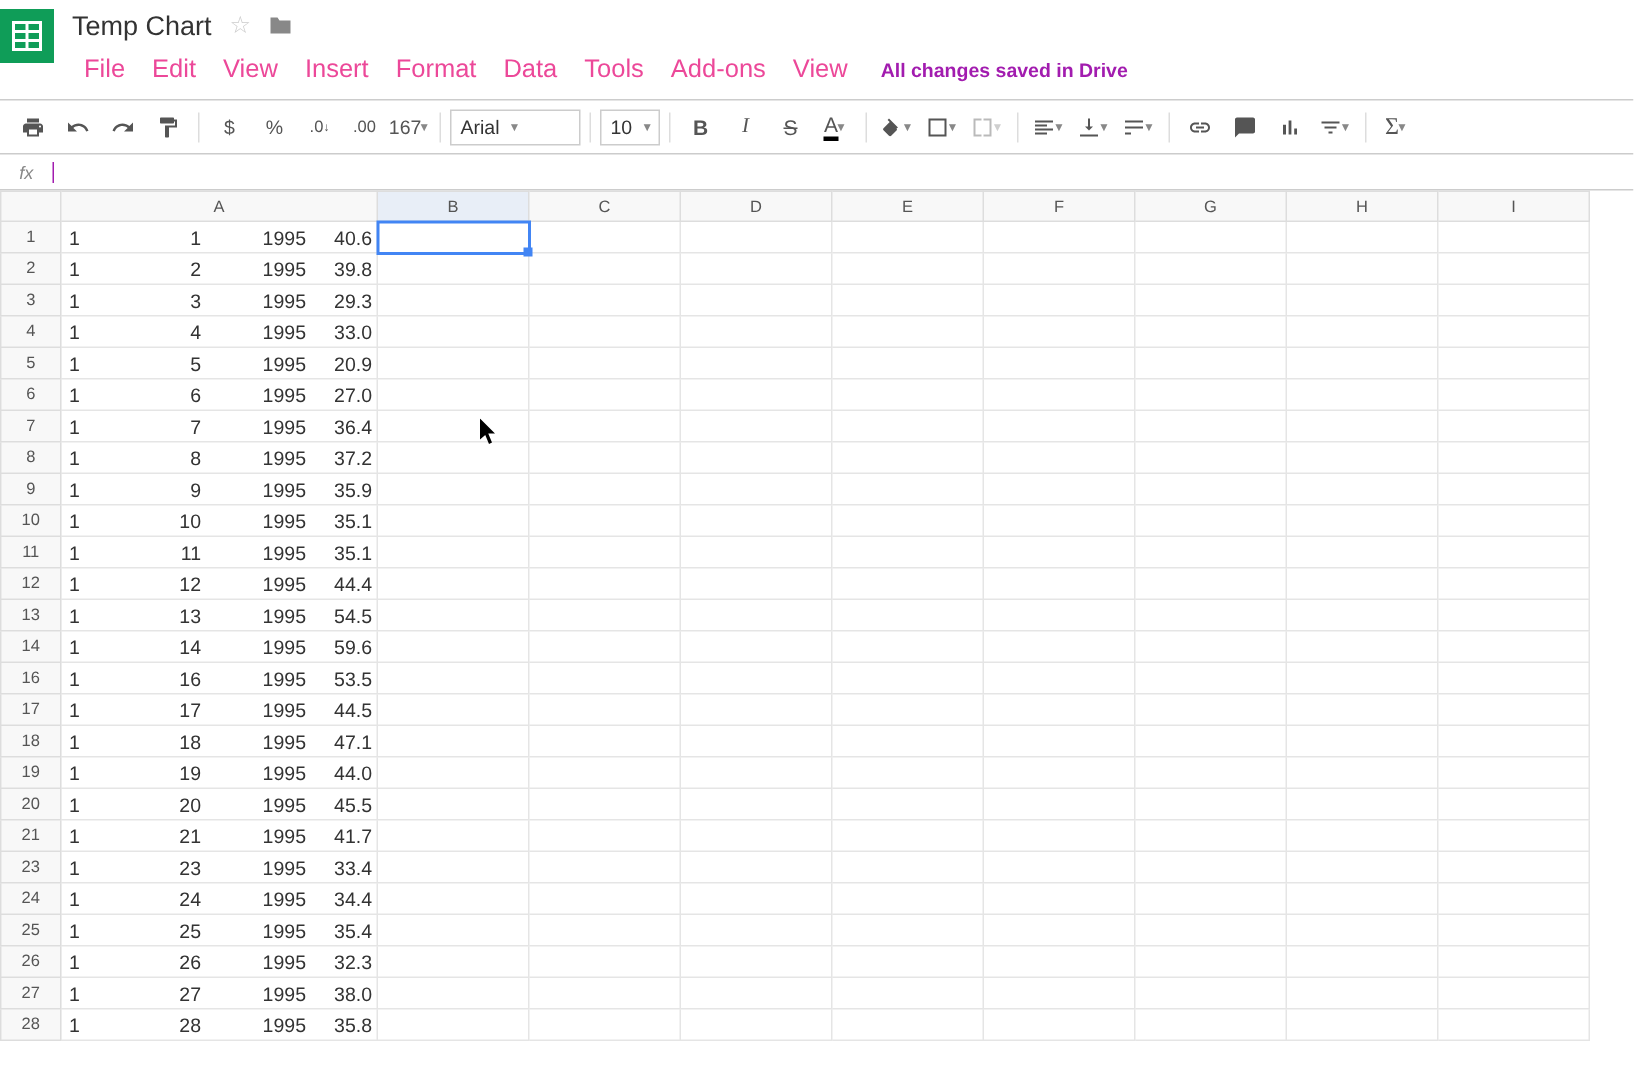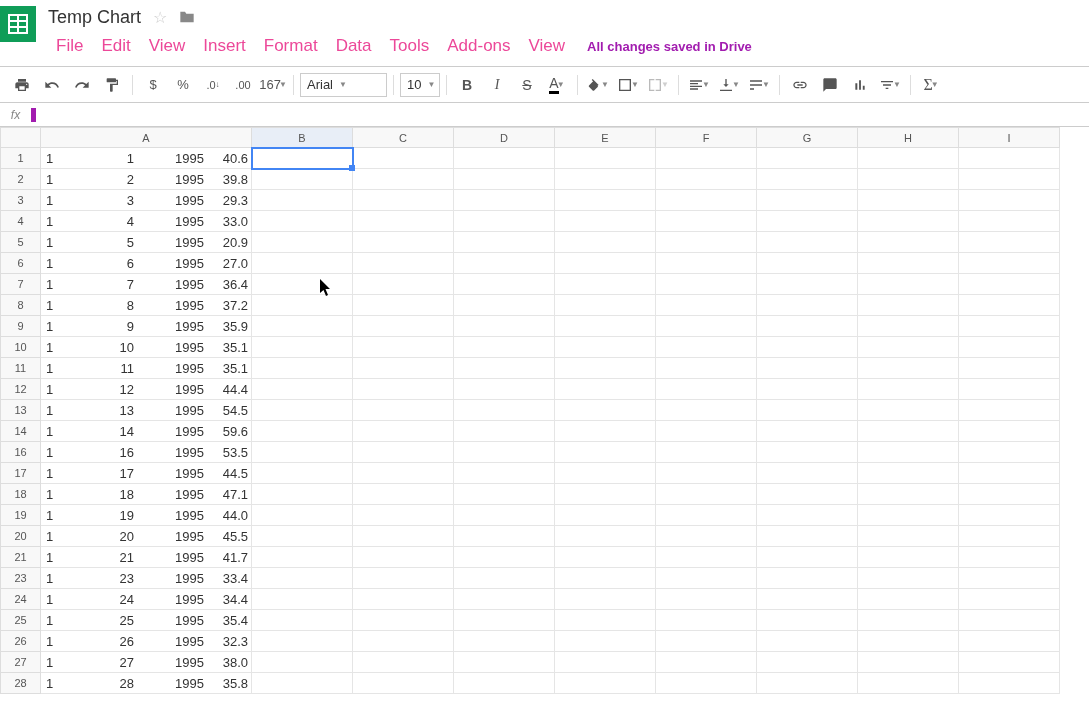--- a/index.html
+++ b/index.html
@@ -22,21 +22,21 @@
     .tb-btn { width: 28px; height: 28px; display: flex; align-items: center; justify-content: center; cursor: pointer; color: #555; font-size: 14px; border-radius: 2px; }
     .tb-sep { width: 1px; height: 20px; background: #ddd; margin: 0 4px; }
     .tb-text { font-size: 13px; color: #555; padding: 0 4px; cursor: pointer; }
     .tb-select { display: flex; align-items: center; border: 1px solid #ccc; height: 24px; padding: 0 6px; cursor: pointer; gap: 6px; }
     .tb-select .arrow { font-size: 8px; color: #888; }
     .font-select { width: 87px; }
     .size-select { width: 40px; }
     .dropdown-arrow { font-size: 8px; color: #888; margin-left: -2px; }
     
     .formula-bar { display: flex; align-items: center; height: 24px; border-bottom: 1px solid #ccc; }
-    .fx-label { width: 36px; text-align: center; font-style: italic; color: #888; font-size: 12px; border-right: 5px solid #a21caf; }
+    .fx-label { width: 36px; text-align: center; font-style: italic; color: #888; font-size: 12px; border-right: 1px solid #a21caf; }
     .fx-input { flex: 1; border: none; outline: none; padding: 0 6px; font-size: 13px; }
     
     .grid-container { position: relative; }
     .grid { border-collapse: collapse; table-layout: fixed; }
     .col-header th { background: #f8f8f8; border: 1px solid #ddd; height: 20px; font-weight: normal; font-size: 11px; color: #555; text-align: center; }
     .corner-cell { width: 40px; background: #f8f8f8; border: 1px solid #ddd; }
     .col-A { width: 210px; }
     .col-B { width: 101px; }
     .col-C, .col-D, .col-E, .col-F, .col-G, .col-H, .col-I { width: 101px; }
     .row-header { background: #f8f8f8; border: 1px solid #ddd; text-align: center; font-size: 11px; color: #555; width: 40px; height: 21px; }

